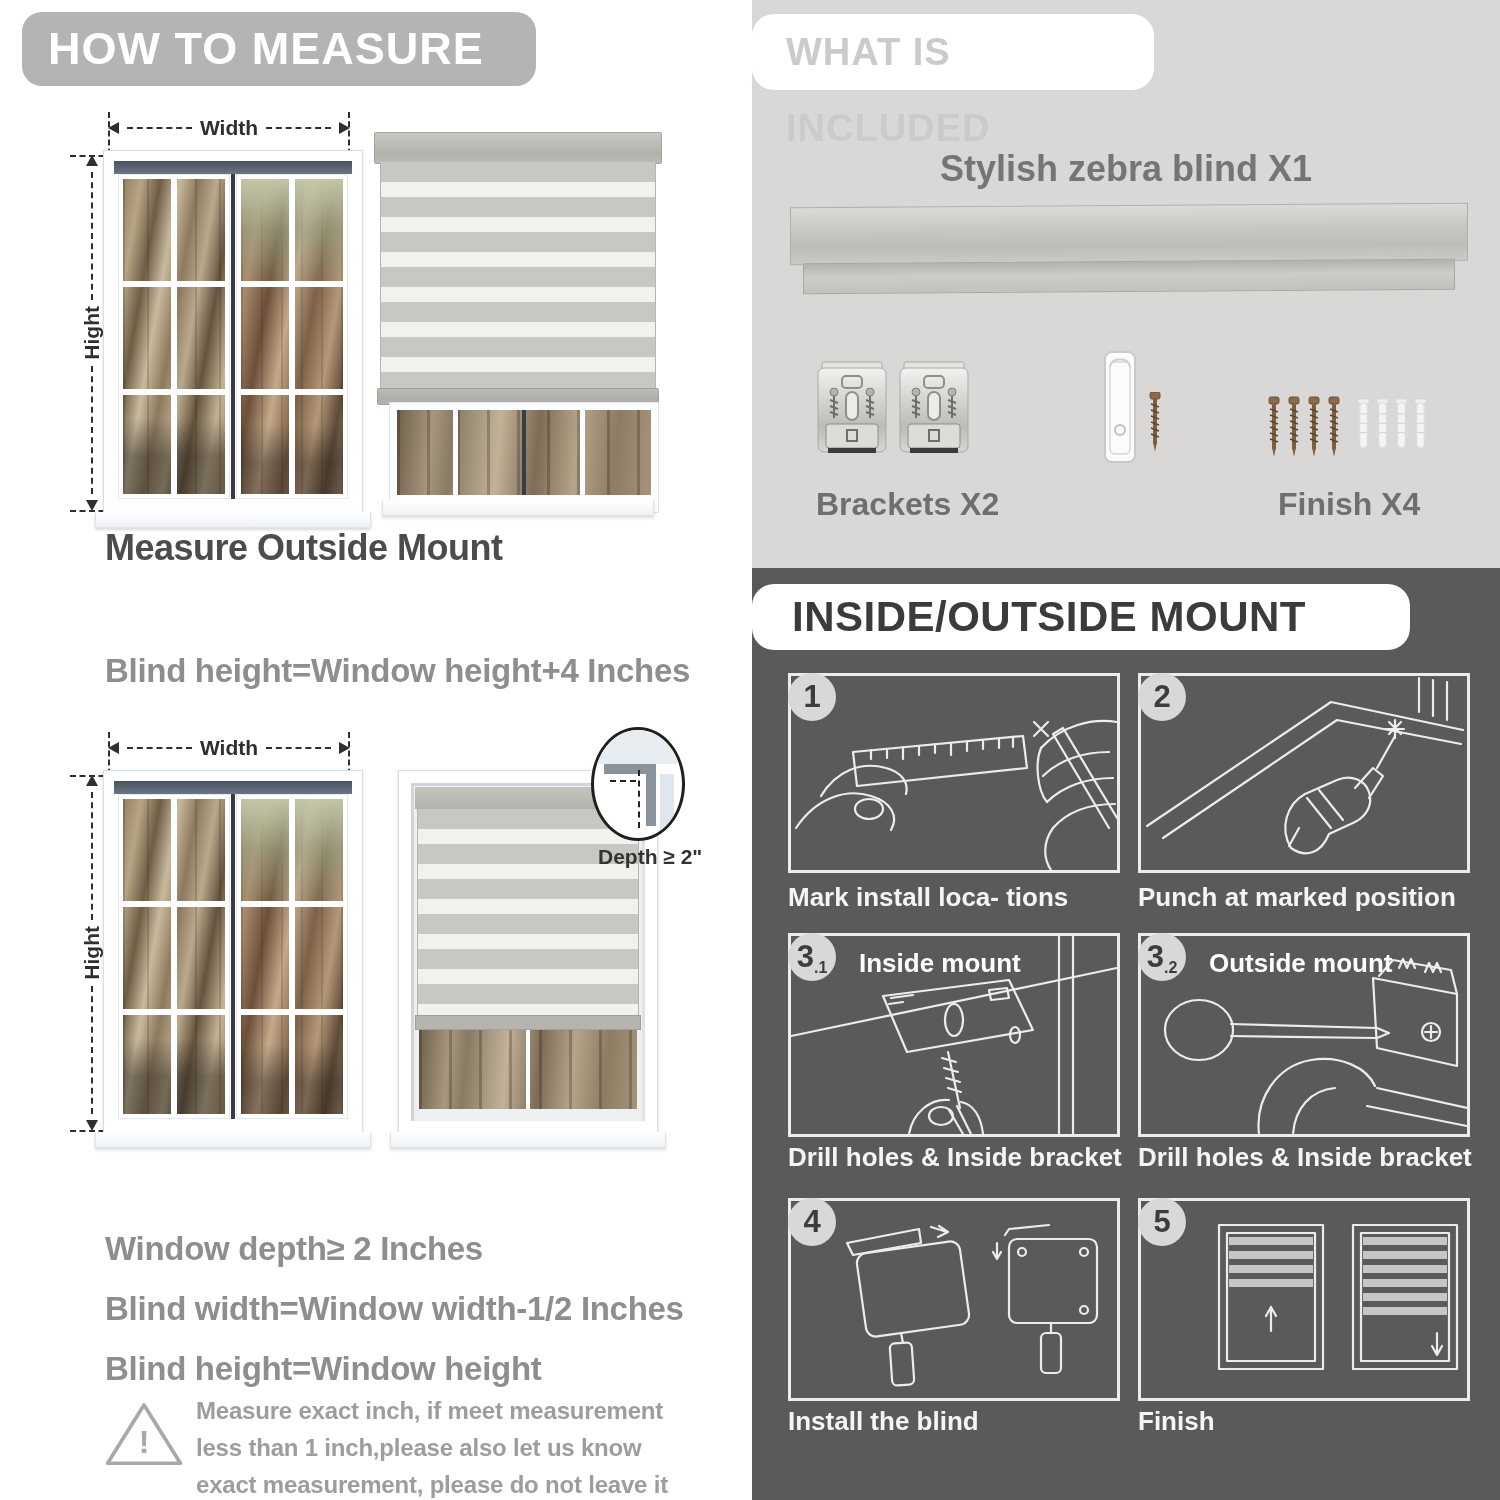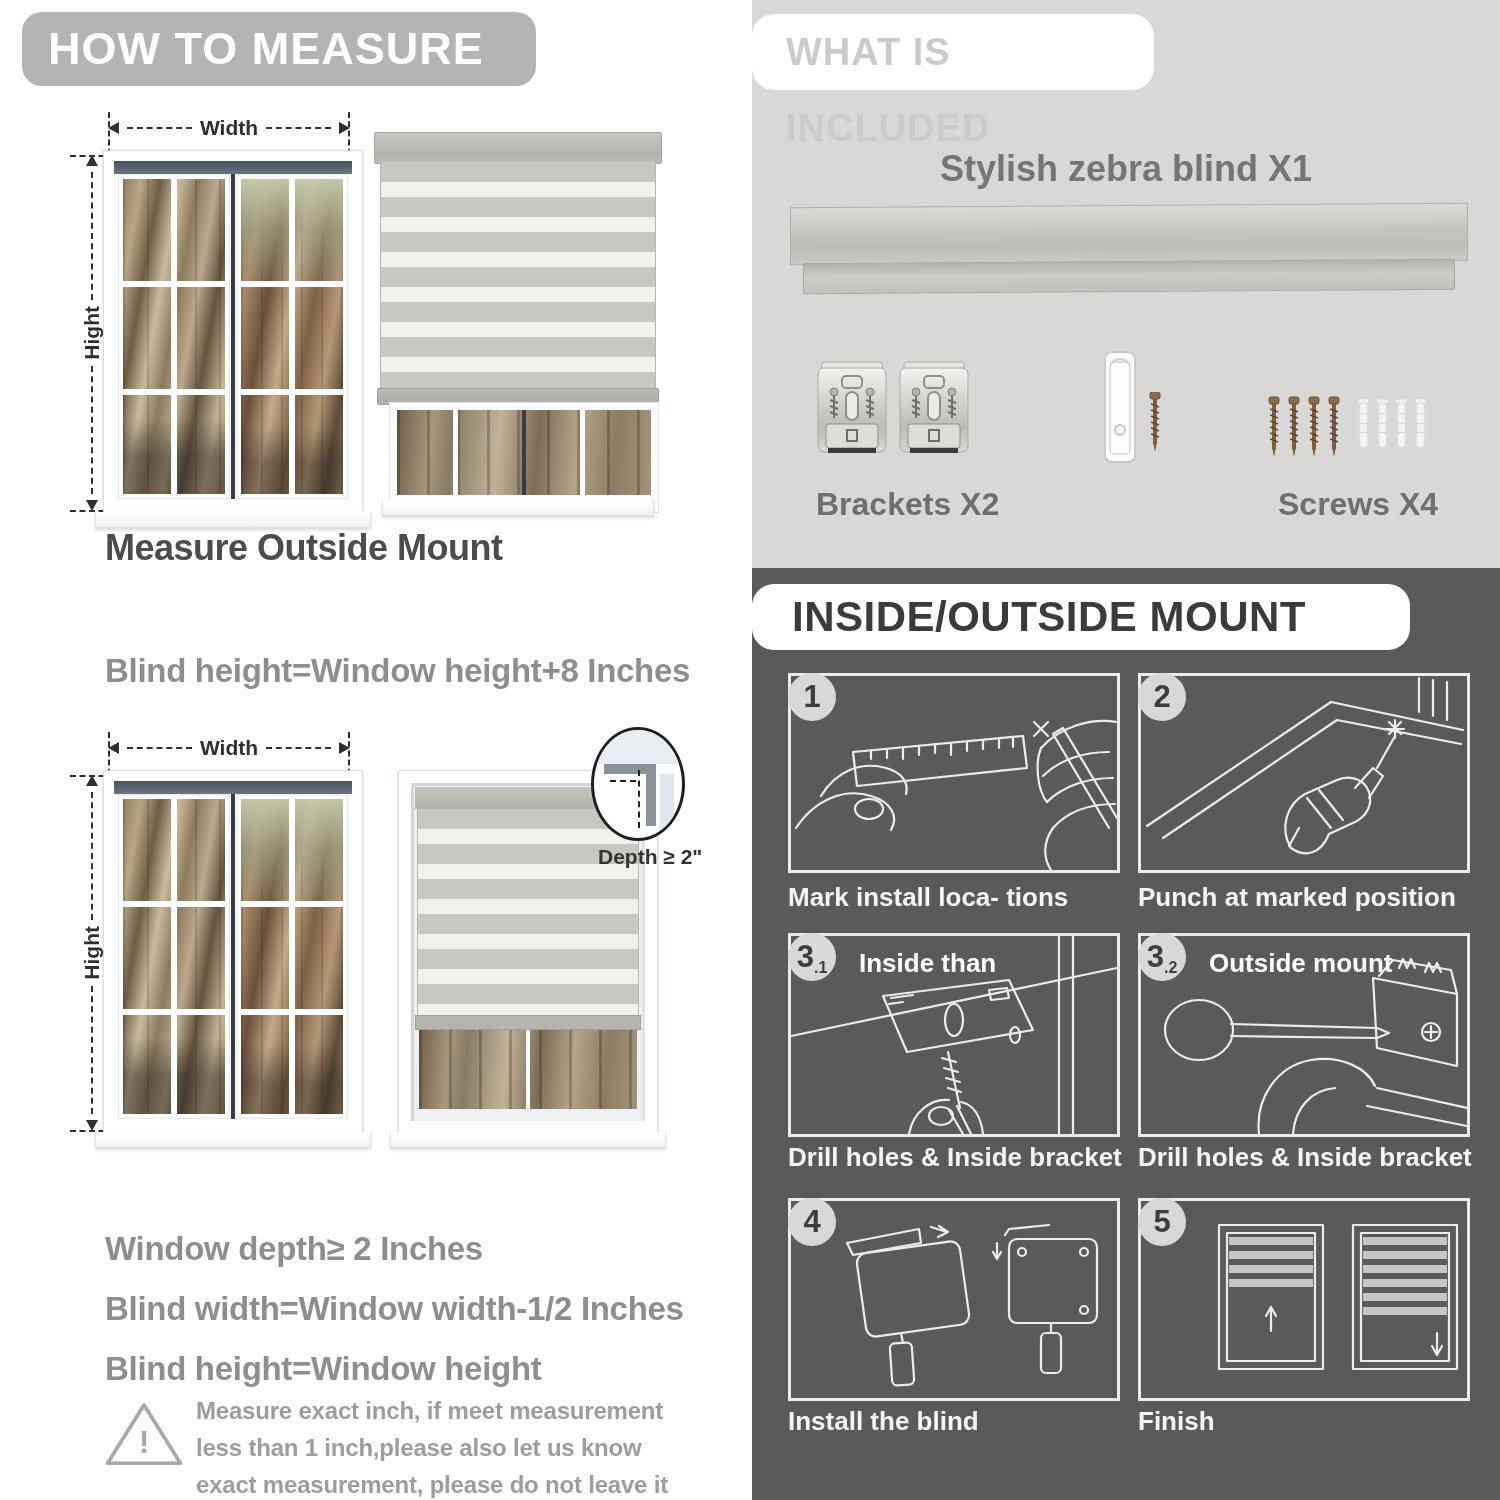--- a/index.html
+++ b/index.html
@@ -131,21 +131,21 @@
   <div class="abs win-under" style="left:390px;top:403px;width:254px;height:95px;">
     <div class="glass glassC" style="position:absolute;inset:0;bottom:10px;"></div>
     <div class="wu-m" style="left:22%;"></div>
       <div class="wu-m" style="left:72%;"></div>
     <div class="wu-div"></div>
       <div class="wu-rail"></div>
   </div>
   <div class="abs sill" style="left:382px;top:500px;width:270px;"></div>
 
   <div class="abs sec-title" style="left:105px;top:527px;">Measure Outside Mount</div>
-  <div class="abs sec-line" style="left:105px;top:652px;">Blind height=Window height+8 Inches</div>
+  <div class="abs sec-line" style="left:105px;top:652px;">Blind height=Window height+4 Inches</div>
 
   <div class="abs w-annot" style="left:108px;top:736px;width:242px;">
     <span class="arr-l"></span>
     <span class="dash"></span>
     <span>Width</span>
     <span class="dash"></span>
     <span class="arr-r"></span>
   </div>
   <div class="abs tick-v" style="left:108px;top:732px;height:52px;"></div>
   <div class="abs tick-v" style="left:348px;top:732px;height:52px;"></div>
@@ -320,21 +320,21 @@
       </svg>
     <svg width="15" height="62" viewBox="0 0 16 60">
         <rect x="2" y="0" width="12" height="5" rx="2" fill="#f0f0ee" stroke="#d5d5d3"></rect>
         <rect x="4" y="4" width="8" height="48" rx="4" fill="#f4f4f2" stroke="#dcdcda"></rect>
         <path d="M4,16 h8 M4,26 h8 M4,36 h8" stroke="#d0d0ce"></path>
         <path d="M4,32 l-3,9 M12,32 l3,9" stroke="#dcdcda"></path>
       </svg>
   </div>
 
   <div class="abs item-cap" style="left:816px;top:486px;">Brackets X2</div>
-  <div class="abs item-cap" style="left:1278px;top:486px;">Screws X4</div>
+  <div class="abs item-cap" style="left:1278px;top:486px;">Finish X4</div>
 
   <div class="abs panel-dark"></div>
   <div class="abs hdr-mount">INSIDE/OUTSIDE MOUNT</div>
 
   <div class="abs step-panel" style="left:788px;top:673px;width:326px;height:194px;">
     <svg class="art" viewBox="0 0 326 194" fill="none" stroke="#ececec" stroke-width="2.2" stroke-linecap="round" stroke-linejoin="round">
       <path d="M30,120 C45,95 70,85 95,92 C110,96 118,106 115,118"></path>
       <path d="M5,152 C25,122 55,112 80,120 C100,126 108,140 100,154"></path>
       <ellipse cx="78" cy="133" rx="14" ry="10"></ellipse>
       <path d="M62,76 L232,60 L236,92 L66,110 Z"></path>
@@ -378,21 +378,21 @@
       <ellipse cx="163" cy="84" rx="9" ry="16"></ellipse>
       <path d="M198,54 l18,-2 l2,10 l-18,2 Z"></path>
       <ellipse cx="224" cy="99" rx="5" ry="8"></ellipse>
       <path d="M157,116 L169,172 M151,122 l14,4 M153,132 l14,4 M155,142 l14,4 M157,152 l13,4"></path>
       <path d="M166,170 L180,198 M158,174 L172,198"></path>
       <path d="M118,198 C122,176 140,162 158,164"></path>
       <path d="M192,198 C190,180 182,168 170,166"></path>
       <ellipse cx="150" cy="180" rx="12" ry="9"></ellipse>
     </svg>
     <div class="badge"><span>3</span><span class="sub">.1</span></div>
-    <div class="step-title">Inside than</div>
+    <div class="step-title">Inside mount</div>
   </div>
   <div class="abs step-cap" style="left:788px;top:1142px;">Drill holes &amp;  Inside bracket</div>
 
   <div class="abs step-panel" style="left:1138px;top:933px;width:326px;height:198px;">
     <svg class="art" viewBox="0 0 326 198" fill="none" stroke="#ececec" stroke-width="2.2" stroke-linecap="round" stroke-linejoin="round">
       <path d="M232,42 L316,58 L316,130 L236,112 Z"></path>
       <circle cx="290" cy="96" r="9"></circle>
       <path d="M284,96 h12 M290,90 v12"></path>
       <path d="M238,40 L252,24 L310,34 L316,58"></path>
       <path d="M258,32 l4,-9 l4,9 l4,-9 l4,9"></path>

